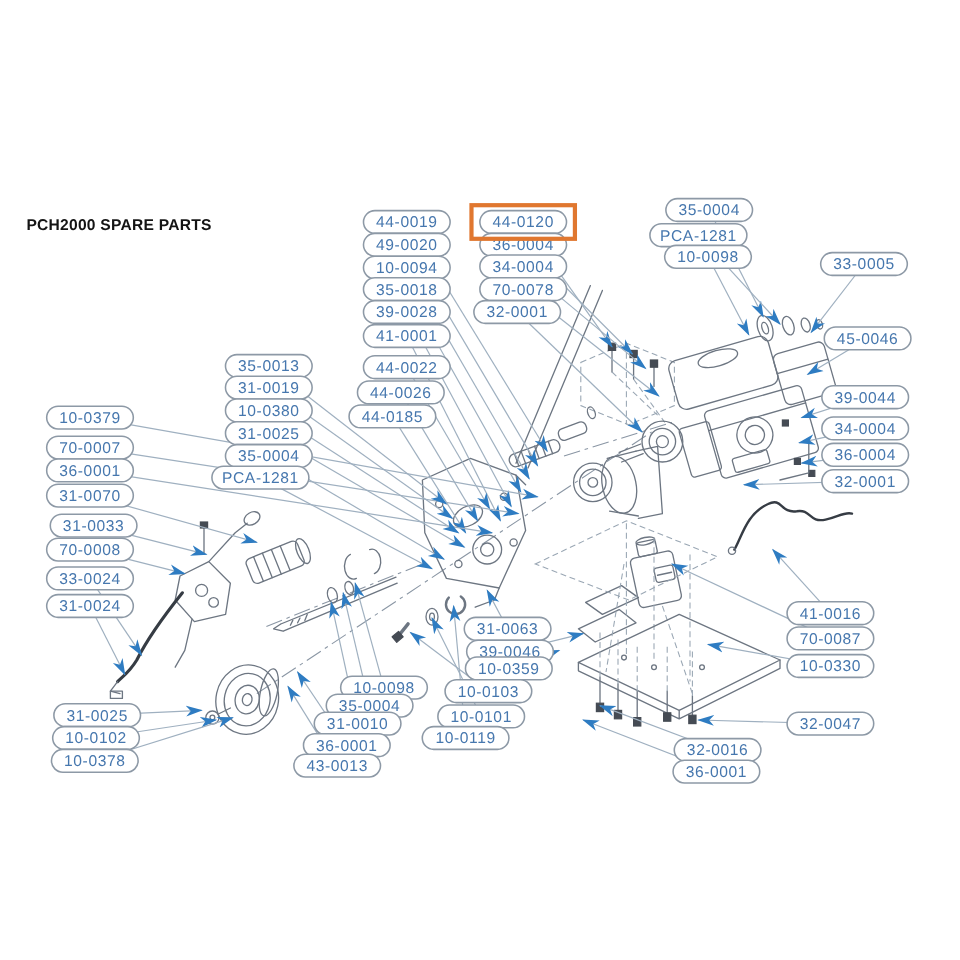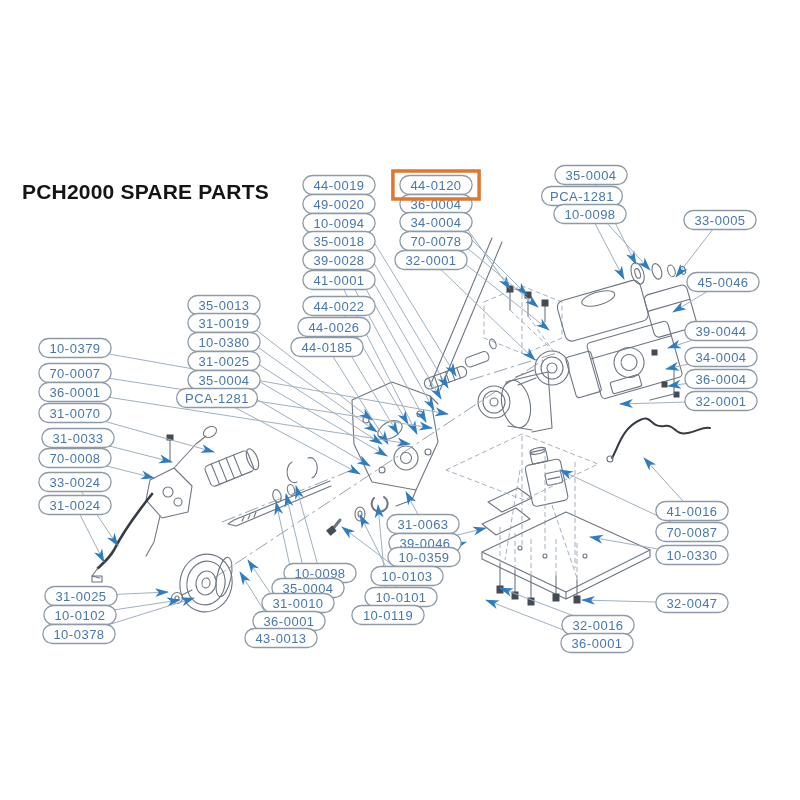--- a/index.html
+++ b/index.html
@@ -1,17 +1,17 @@
 <!DOCTYPE html>
 <html style="--lblText: #4677ae; --lblBorder: #8d99a6; --leader: #9fb0c0; --draw: #6d7682; --hl: #e0772f;"><head>
 <meta charset="utf-8">
 <style>
   html,body{margin:0;padding:0;background:#ffffff;}
   body{width:800px;height:800px;position:relative;font-family:"Liberation Sans",sans-serif;overflow:hidden;}
-  .title{position:absolute;left:22px;top:180px;font-size:21px;font-weight:bold;color:#141414;letter-spacing:.2px;white-space:nowrap;text-align:center;}
+  .title{position:absolute;left:22px;top:180px;font-size:13px;font-weight:bold;color:#141414;letter-spacing:.2px;white-space:nowrap;text-align:center;}
   #diagram{position:absolute;left:0;top:0;}
   .part{stroke:var(--draw,#6d7682);stroke-width:1.1;fill:none;stroke-linejoin:round;stroke-linecap:round;}
   .partD{stroke:#454b54;stroke-width:1;fill:#454b54;}
   .ghost{stroke:#9aa7b4;stroke-width:.9;fill:none;stroke-dasharray:5 3;}
   .axis{stroke:#8a96a4;stroke-width:.9;fill:none;stroke-dasharray:14 4 3 4;}
   .cable{stroke:#363c44;stroke-width:2.6;fill:none;stroke-linecap:round;}
   .leader{stroke:var(--leader,#9fb0c0);stroke-width:1;fill:none;}
   .stad{fill:#ffffff;stroke:var(--lblBorder,#8d99a6);stroke-width:1.3;}
   .lbl{fill:var(--lblText,#4677ae);font-size:13px;letter-spacing:.5px;font-family:"Liberation Sans",sans-serif;}
   .hl{fill:none;stroke:var(--hl,#e0772f);stroke-width:3.5;}

